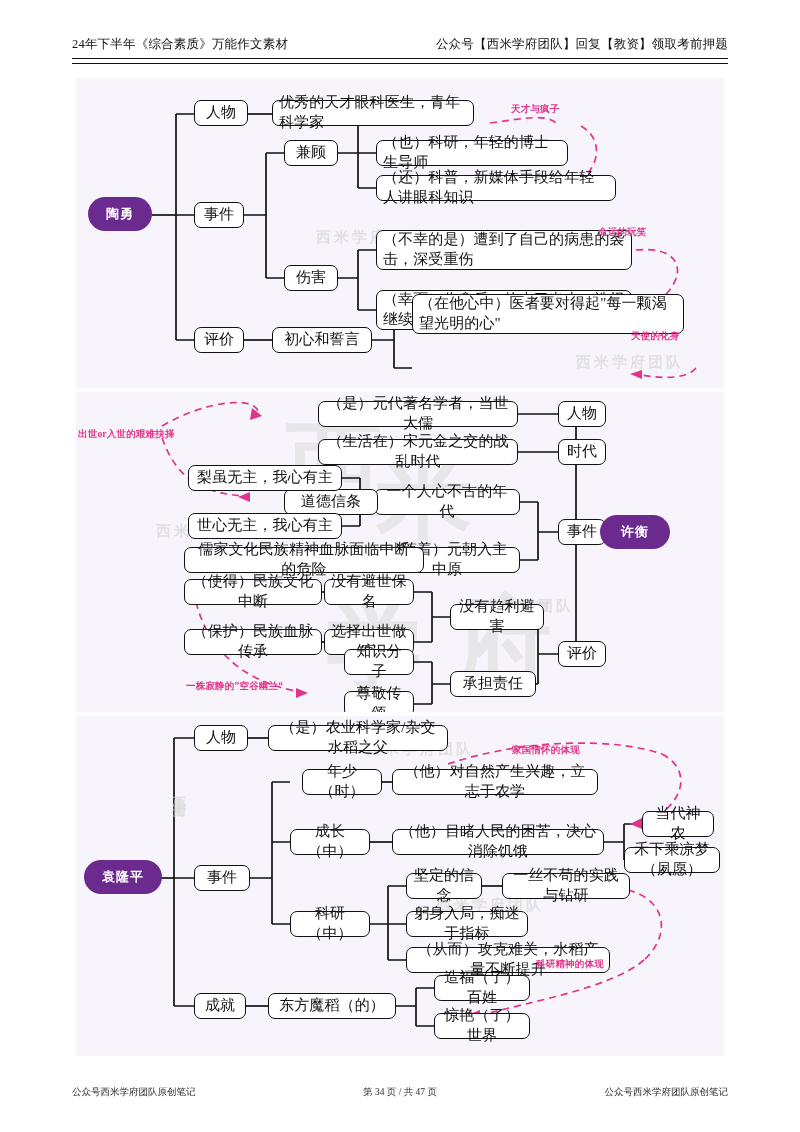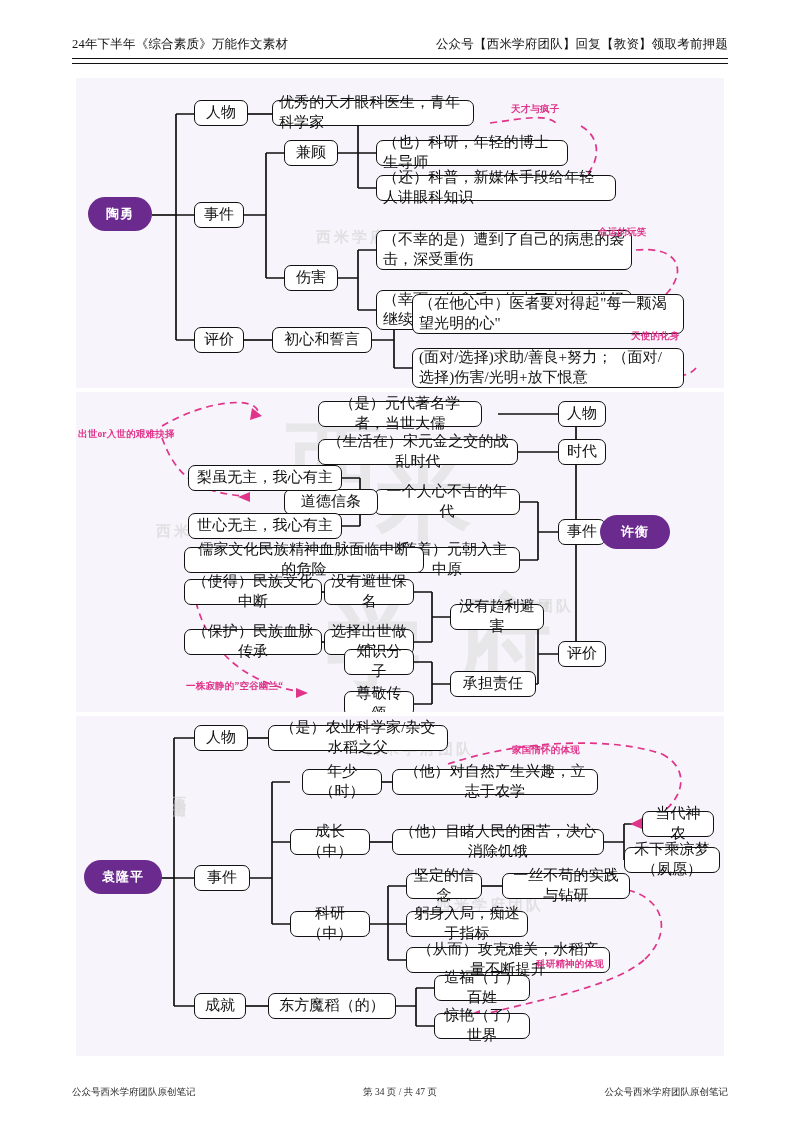--- a/index.html
+++ b/index.html
@@ -158,21 +158,20 @@
     <div class="node" style="left:300px;top:62px;width:192px;height:26px;">（也）科研，年轻的博士生导师</div>
     <div class="node" style="left:300px;top:97px;width:240px;height:26px;">（还）科普，新媒体手段给年轻人讲眼科知识</div>
 
     <div class="node c" style="left:208px;top:187px;width:54px;height:26px;">伤害</div>
     <div class="node wrap" style="left:300px;top:152px;width:256px;height:40px;">（不幸的是）遭到了自己的病患的袭击，深受重伤</div>
     <div class="node wrap" style="left:300px;top:212px;width:256px;height:40px;">（幸而）伤愈后，他走了出来，选择继续从医，继续治病救人</div>
 
     <div class="node c" style="left:118px;top:249px;width:50px;height:26px;">评价</div>
     <div class="node c" style="left:196px;top:249px;width:100px;height:26px;">初心和誓言</div>
     <div class="node wrap" style="left:336px;top:216px;width:272px;height:40px;">（在他心中）医者要对得起"每一颗渴望光明的心"</div>
-    <div class="node wrap" style="left:336px;top:270px;width:272px;height:40px;">(面对/选择)求助/善良+努力；（面对/选择)伤害/光明+放下恨意</div>
 
     <div class="anno" style="left:435px;top:25px;">天才与疯子</div>
     <div class="anno" style="left:522px;top:148px;">命运的玩笑</div>
     <div class="anno" style="left:555px;top:252px;">天使的化身</div>
   </div>
 
   <div class="panel" id="panel-2">
 
     <div class="wm wm-big" style="left:210px;top:10px;">西</div>
     <div class="wm wm-big" style="left:300px;top:40px;">米</div>
@@ -217,21 +216,21 @@
       <g fill="#e0338a">
         <polygon points="176,16 186,24 174,28"></polygon>
         <polygon points="174,100 162,105 174,110"></polygon>
         <polygon points="220,296 232,301 220,306"></polygon>
       </g>
     </svg>
 
     <div class="root" style="left:524px;top:123px;width:70px;height:34px;">许衡</div>
 
     <div class="node c" style="left:482px;top:9px;width:48px;height:26px;">人物</div>
-    <div class="node c" style="left:242px;top:9px;width:164px;height:26px;">（是）元代著名学者，当世大儒</div>
+    <div class="node c" style="left:242px;top:9px;width:200px;height:26px;">（是）元代著名学者，当世大儒</div>
 
     <div class="node c" style="left:482px;top:47px;width:48px;height:26px;">时代</div>
     <div class="node c" style="left:222px;top:47px;width:200px;height:26px;margin-left:20px;">（生活在）宋元金之交的战乱时代</div>
 
     <div class="node c" style="left:482px;top:127px;width:48px;height:26px;">事件</div>
     <div class="node c" style="left:298px;top:97px;width:146px;height:26px;">一个人心不古的年代</div>
     <div class="node c" style="left:298px;top:155px;width:146px;height:26px;">（随着）元朝入主中原</div>
     <div class="node c" style="left:208px;top:97px;width:94px;height:26px;">道德信条</div>
     <div class="node c" style="left:112px;top:73px;width:154px;height:26px;">梨虽无主，我心有主</div>
     <div class="node c" style="left:112px;top:121px;width:154px;height:26px;">世心无主，我心有主</div>

